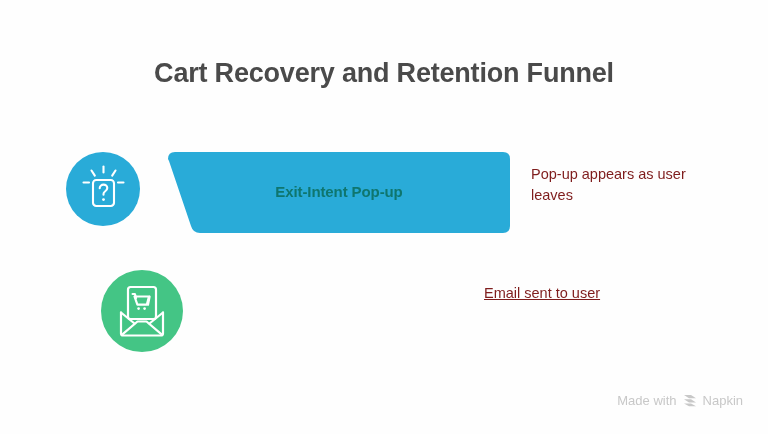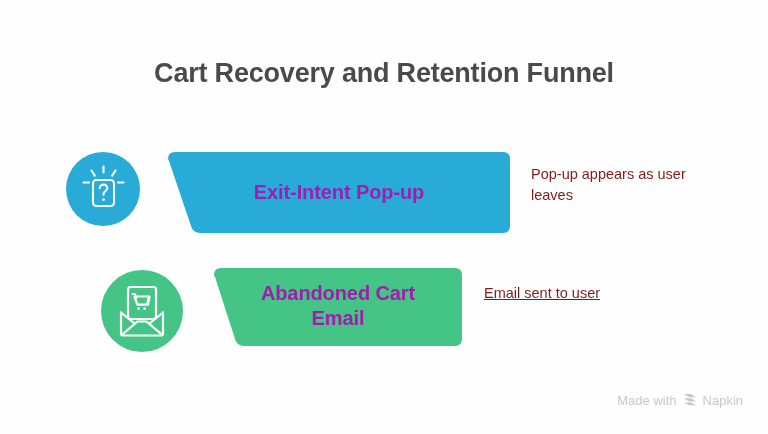--- a/index.html
+++ b/index.html
@@ -81,23 +81,23 @@
   .funnel-label {
     position: absolute;
     left: 0;
     top: 0;
     width: 100%;
     height: 100%;
     display: flex;
     align-items: center;
     justify-content: center;
     text-align: center;
-    color: #a21caf;
+    color: #0f766e;
     font-weight: bold;
-    font-size: 20px;
+    font-size: 15px;
     line-height: 1.25;
     letter-spacing: -0.1px;
     padding: 0 36px;
     box-sizing: border-box;
     white-space: pre-line;
   }
   #funnel-shape-0 {
     left: 160px;
     top: 8px;
     width: 358px;
@@ -130,21 +130,21 @@
     width: 205px;
     text-decoration: underline;
   }
 
   
   #watermark {
     position: absolute;
     right: 25px;
     bottom: 26px;
     display: flex;
-    align-items: flex-start;
+    align-items: center;
     gap: 6px;
     color: #c8c8c8;
     font-size: 13px;
   }
   #watermark .wm-logo {
     display: inline-block;
     width: 14px;
     height: 13px;
   }
 </style>
@@ -197,27 +197,20 @@
           <circle cx="37.6" cy="38.6" r="1.35" fill="#ffffff" stroke="none"></circle>
           <circle cx="43.6" cy="38.6" r="1.35" fill="#ffffff" stroke="none"></circle>
           <path d="M20 42.5 L20 63.5 Q20 65.5 22 65.5 L60 65.5 Q62 65.5 62 63.5 L62 42.5"></path>
           <path d="M20 42.5 L33.5 53.5"></path>
           <path d="M62 42.5 L48.5 53.5"></path>
           <path d="M20.8 64.8 L36.5 51.5 L45.5 51.5 L61.2 64.8"></path>
         </g>
       </svg>
     </div>
 
-    <div class="funnel-shape" id="funnel-shape-1">
-      <svg viewBox="0 0 262 84" xmlns="http://www.w3.org/2000/svg" aria-hidden="true">
-        <path d="M7 11 Q7 4 14 4 L248 4 Q255 4 255 11 L255 75 Q255 82 248 82 L37 82 Q30 82 28 75 L8 13 Q7 11 7 11 Z" fill="#44c585"></path>
-      </svg>
-      <div class="funnel-label">Abandoned Cart
-Email</div>
-    </div>
 
     <div class="annotation" id="annotation-1">Email sent to user</div>
   </div>
 
   <div id="watermark">
     <span>Made with</span>
     <span class="wm-logo">
       <svg viewBox="0 0 14 13" xmlns="http://www.w3.org/2000/svg" aria-hidden="true">
         <g fill="#c8c8c8">
           <path d="M1 1 L8 1 L13 4.2 L6 4.2 Z"></path>

